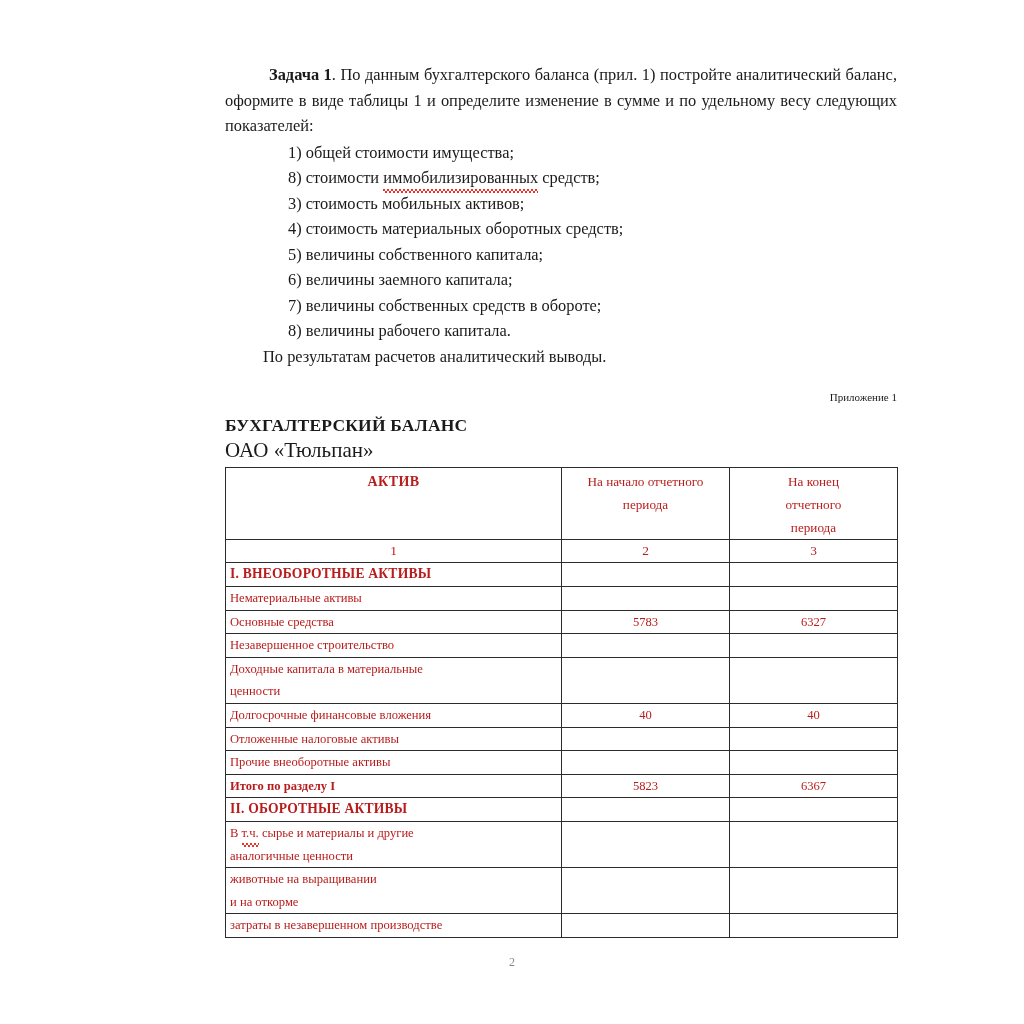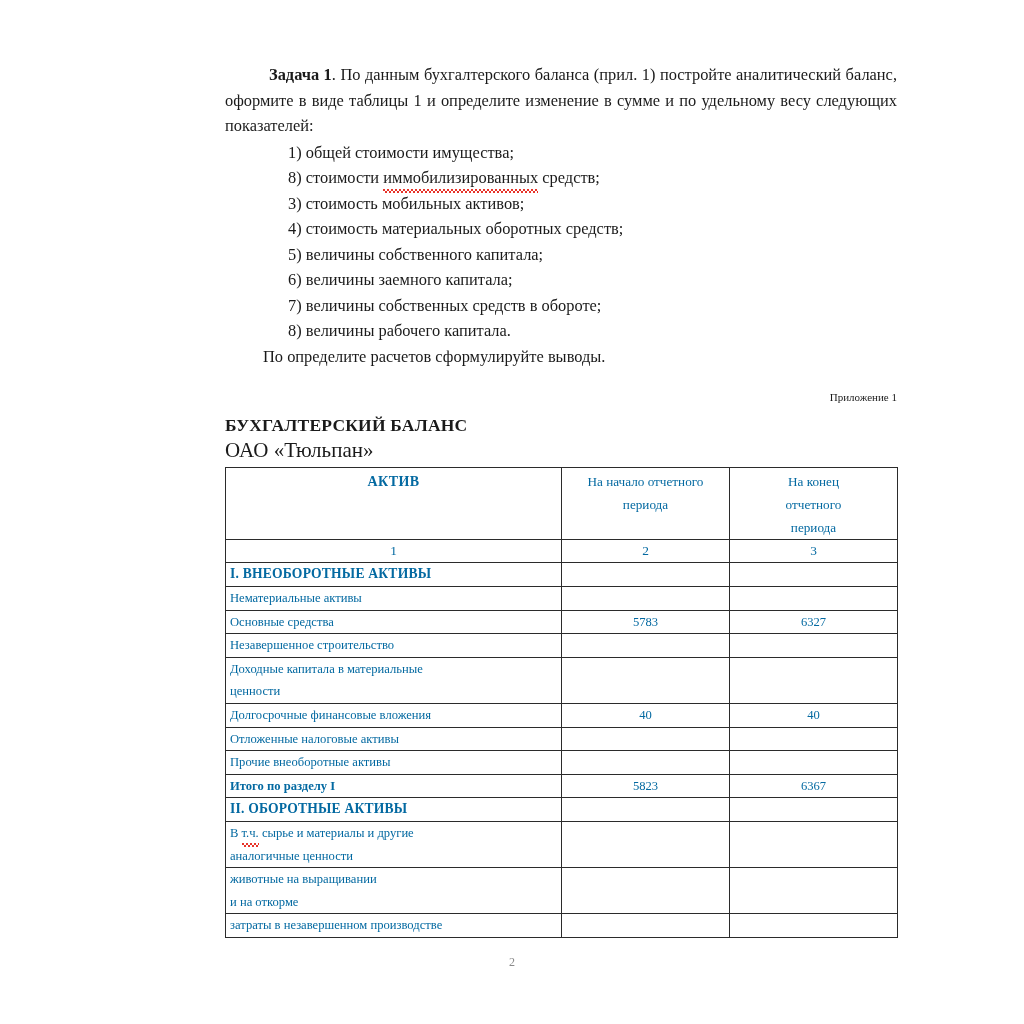--- a/index.html
+++ b/index.html
@@ -112,21 +112,21 @@
     width: 672px;
     margin-top: 5px;
     table-layout: fixed;
   }
   table.balance td {
     border: 1.4px solid #2b2b2b;
     font-size: 12.6px;
     line-height: 22.6px;
     padding: 0 4px;
     vertical-align: top;
-    color: #0369a1;
+    color: #b91c1c;
   }
   col.c-name  { width: 336px; }
   col.c-start { width: 168px; }
   col.c-end   { width: 168px; }
 
   td.name      { text-align: left;   font-weight: normal; }
   td.name.ctr  { text-align: left; font-weight: bold; }
   td.num       { text-align: center; }
 
   
@@ -182,21 +182,21 @@
       <div class="list-item">1) общей стоимости имущества;</div>
       <div class="list-item"><span>8) стоимости </span><span class="spell">иммобилизированных</span><span> средств;</span></div>
       <div class="list-item">3) стоимость мобильных активов;</div>
       <div class="list-item">4) стоимость материальных оборотных средств;</div>
       <div class="list-item">5) величины собственного капитала;</div>
       <div class="list-item">6) величины заемного капитала;</div>
       <div class="list-item">7) величины собственных средств в обороте;</div>
       <div class="list-item">8) величины рабочего капитала.</div>
     </div>
 
-    <p class="para-after-list">По определите расчетов сформулируйте выводы.</p>
+    <p class="para-after-list">По результатам расчетов аналитический выводы.</p>
 
     <div class="appendix">Приложение 1</div>
 
     <div class="doc-title">БУХГАЛТЕРСКИЙ БАЛАНС</div>
     <div class="doc-subtitle">ОАО «Тюльпан»</div>
 
     <table class="balance">
       <colgroup>
         <col class="c-name">
           <col class="c-start">

